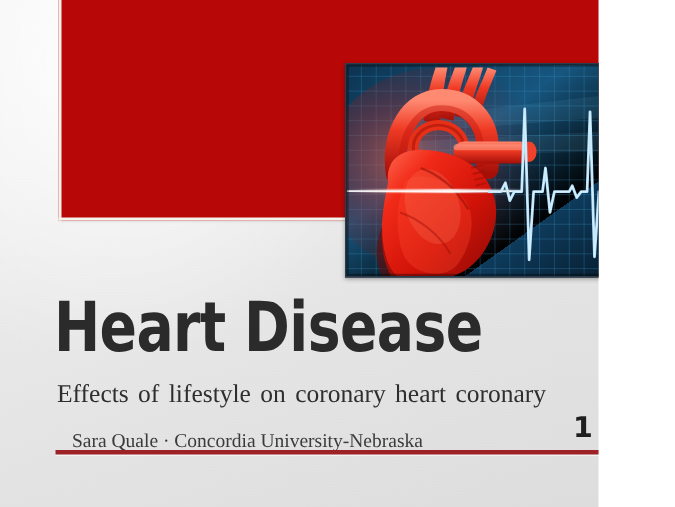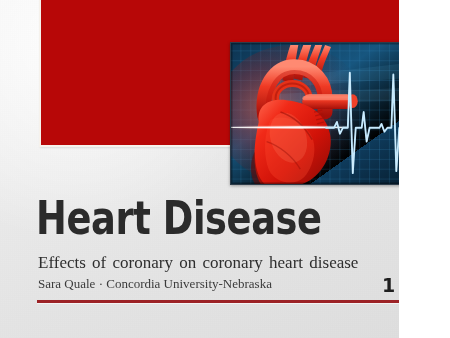--- a/index.html
+++ b/index.html
@@ -85,21 +85,21 @@
     font-size: 17px;
     line-height: 21px;
     color: #2e2e2e;
     word-spacing: 2px;
     white-space: nowrap;
   }
   .byline {
     position: absolute;
     left: 38px;
     top: 275px;
-    margin: 0;
+    margin: 10px;
     font-family: "Liberation Serif", serif;
     font-size: 13px;
     line-height: 17px;
     color: #3b3b3b;
     white-space: nowrap;
   }
 
   
   .page-number {
     position: absolute;
@@ -282,21 +282,21 @@
                    L200 86"></path>
         </g>
 
         <rect x="0" y="0" width="200" height="143" fill="none" stroke="#000000" stroke-opacity="0.35" stroke-width="3"></rect>
       </g>
     </svg>
   </div>
 
   <h1 class="title">Heart Disease</h1>
 
-  <p class="subtitle">Effects of coronary on coronary heart disease</p>
+  <p class="subtitle">Effects of lifestyle on coronary heart coronary</p>
 
   <p class="byline">Sara Quale · Concordia University-Nebraska</p>
 
   <p class="page-number">1</p>
 
   <div class="divider"></div>
 
 </div>
 
 </body></html>

